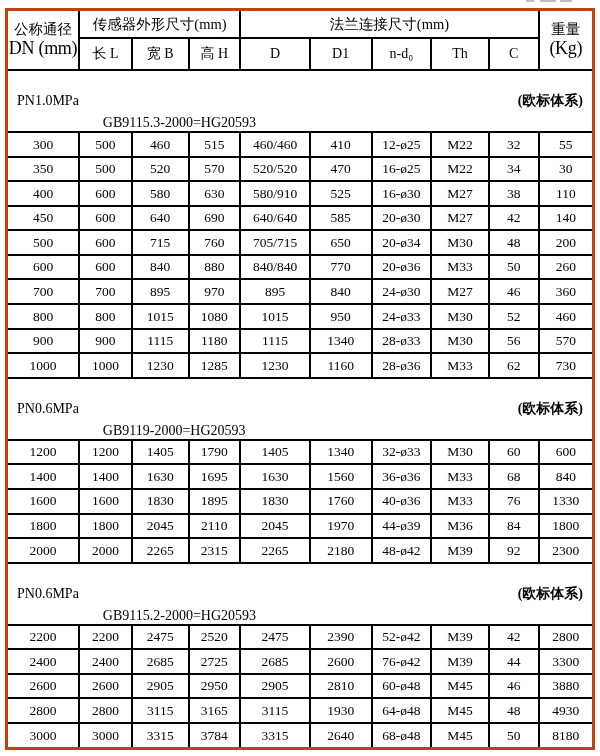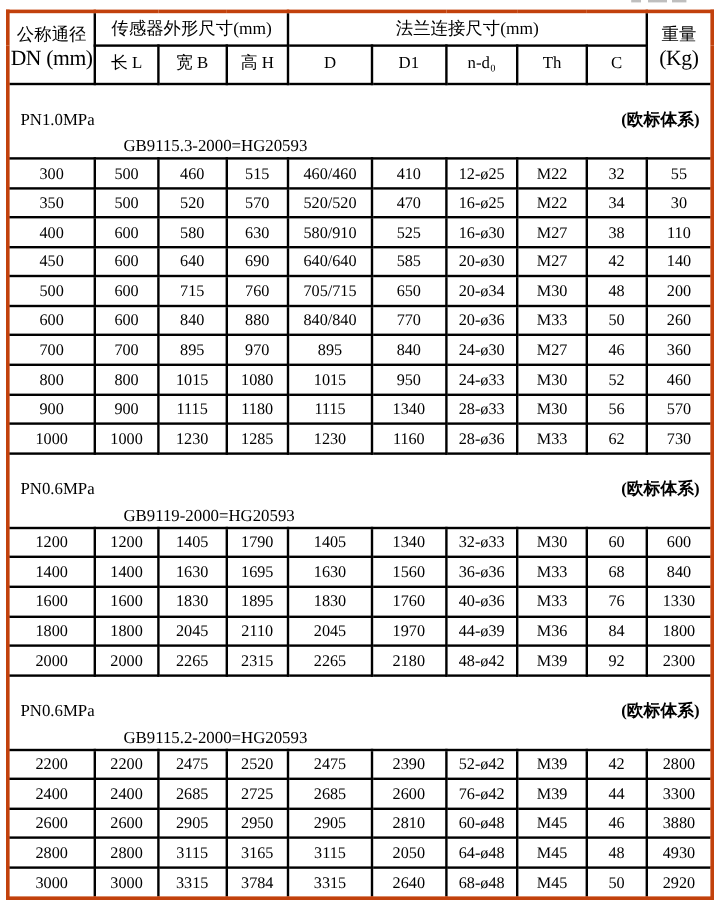--- a/index.html
+++ b/index.html
@@ -353,33 +353,33 @@
           <td>M45</td>
           <td>46</td>
           <td>3880</td>
         </tr>
         <tr>
           <td>2800</td>
           <td>2800</td>
           <td>3115</td>
           <td>3165</td>
           <td>3115</td>
-          <td>2050</td>
+          <td>1930</td>
           <td>64-ø48</td>
           <td>M45</td>
           <td>48</td>
           <td>4930</td>
         </tr>
         <tr>
           <td>3000</td>
           <td>3000</td>
           <td>3315</td>
           <td>3784</td>
           <td>3315</td>
           <td>2640</td>
           <td>68-ø48</td>
           <td>M45</td>
           <td>50</td>
-          <td>2920</td>
+          <td>8180</td>
         </tr>
       </tbody>
   </table>
 </div>
 
 </body></html>

